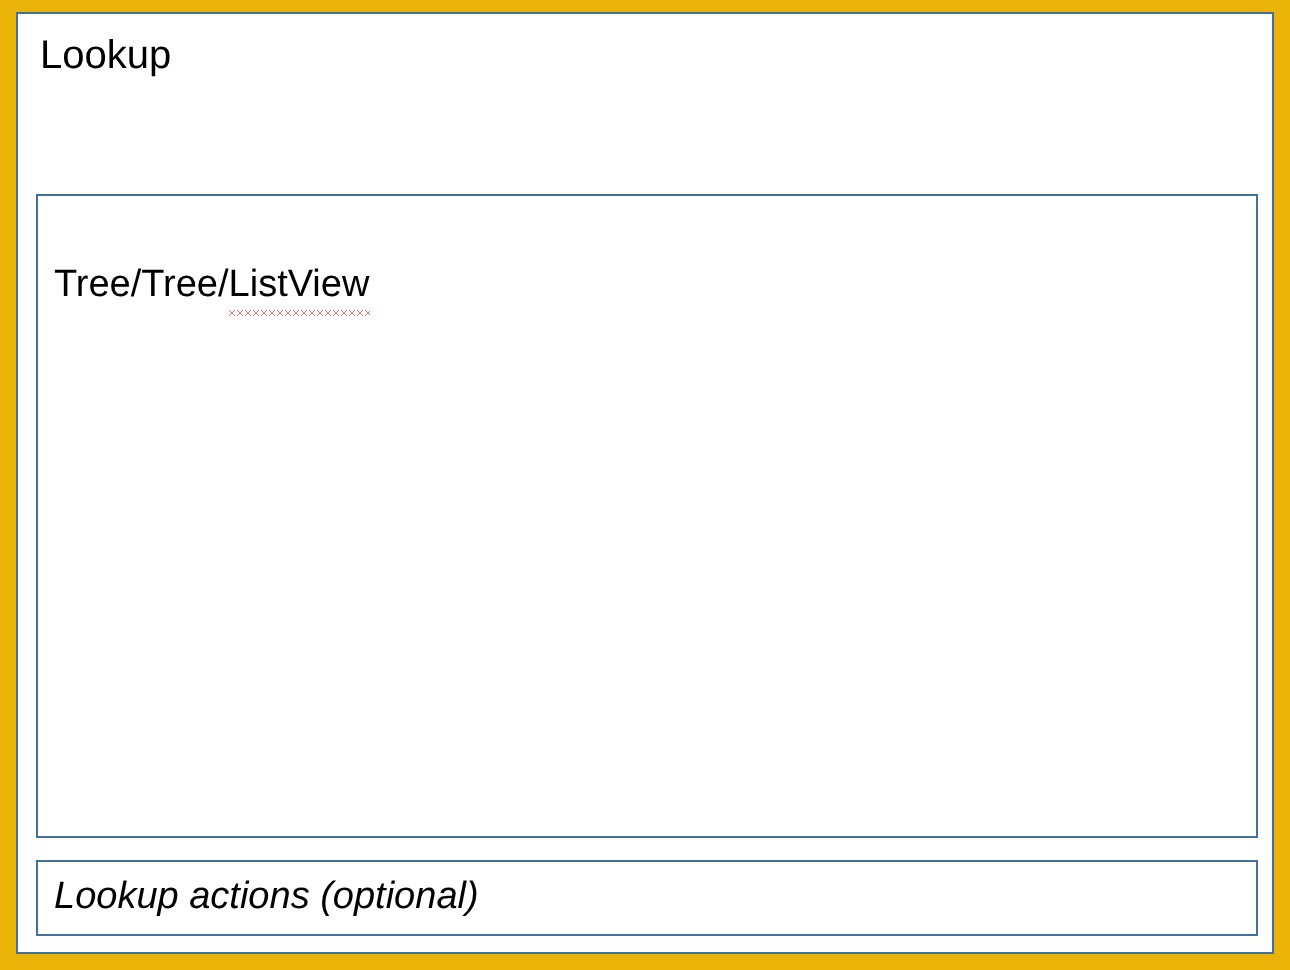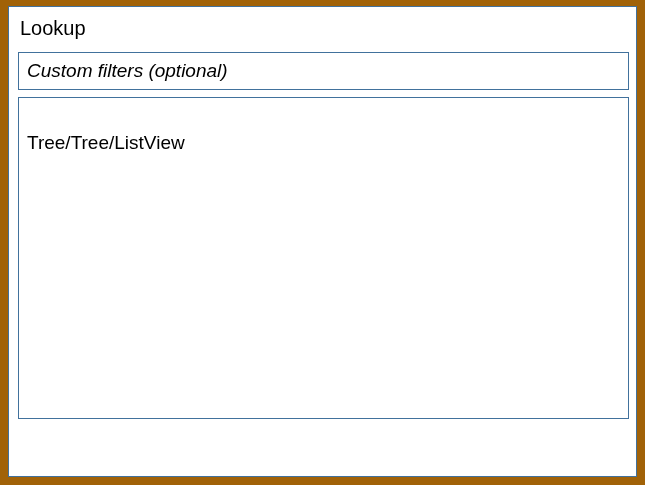--- a/index.html
+++ b/index.html
@@ -13,21 +13,21 @@
     width: 645px;
     height: 485px;
     font-family: "Liberation Sans", sans-serif;
     -webkit-font-smoothing: antialiased;
   }
 
   .canvas {
     position: relative;
     width: 645px;
     height: 485px;
-    background: #a16207;
+    background: #eab308;
     overflow: hidden;
   }
 
   
   .lookup-panel {
     position: absolute;
     left: 8px;
     top: 6px;
     width: 629px;
     height: 471px;
@@ -118,23 +118,23 @@
 </style>
 </head>
 <body>
 
 <div class="canvas">
 
   <div class="lookup-panel">
 
     <div class="panel-title">Lookup</div>
 
-    <div class="region region-filters">
-      <div class="region-label">Custom filters (optional)</div>
-    </div>
 
     <div class="region region-grid">
       <div class="region-label"><span>Tree/Tree/</span><span class="misspelled">ListView</span></div>
     </div>
 
+    <div class="region region-actions">
+      <div class="region-label">Lookup actions (optional)</div>
+    </div>
 
   </div>
 </div>
 
 </body></html>

